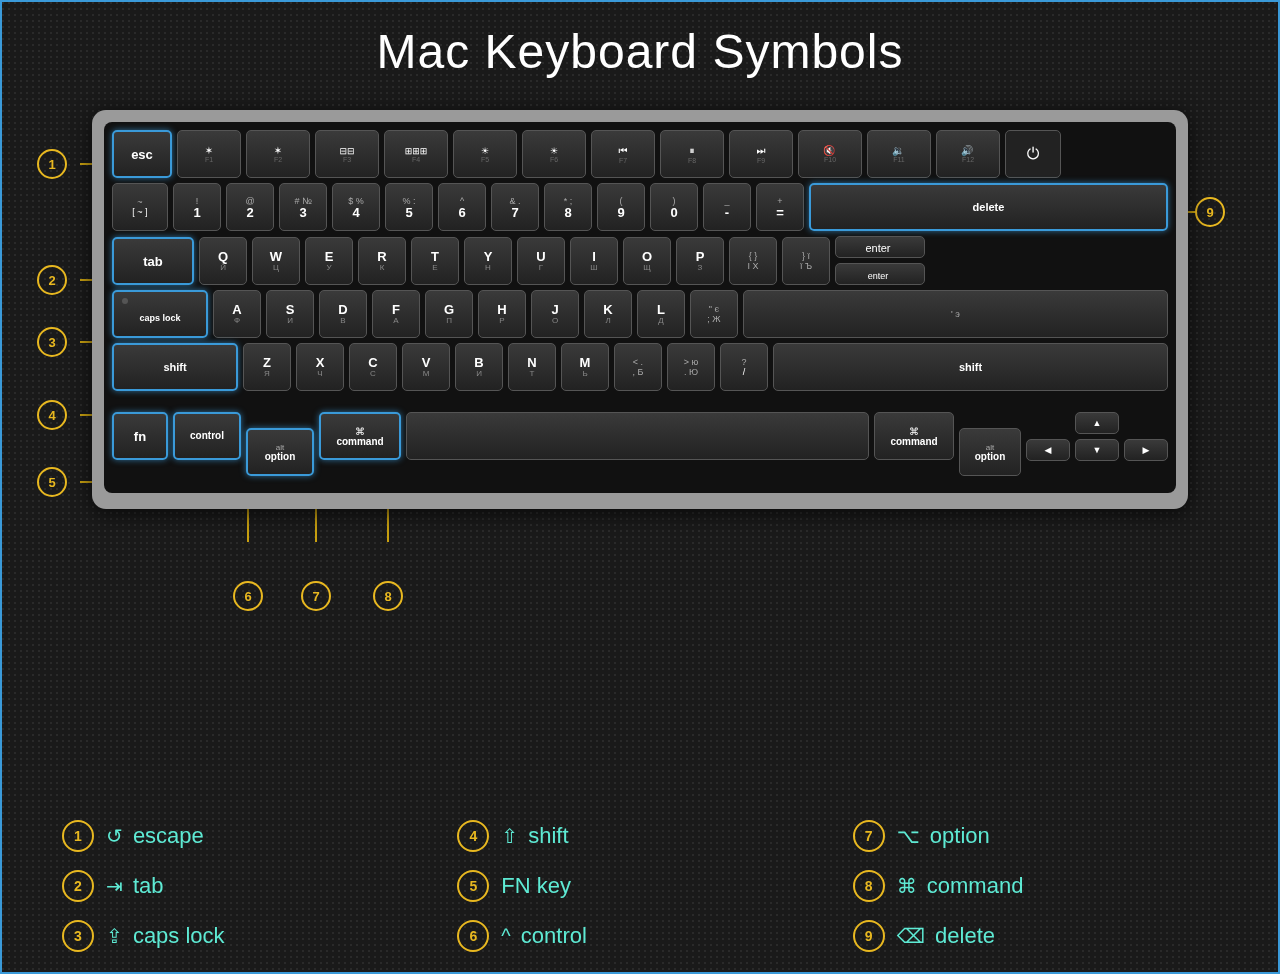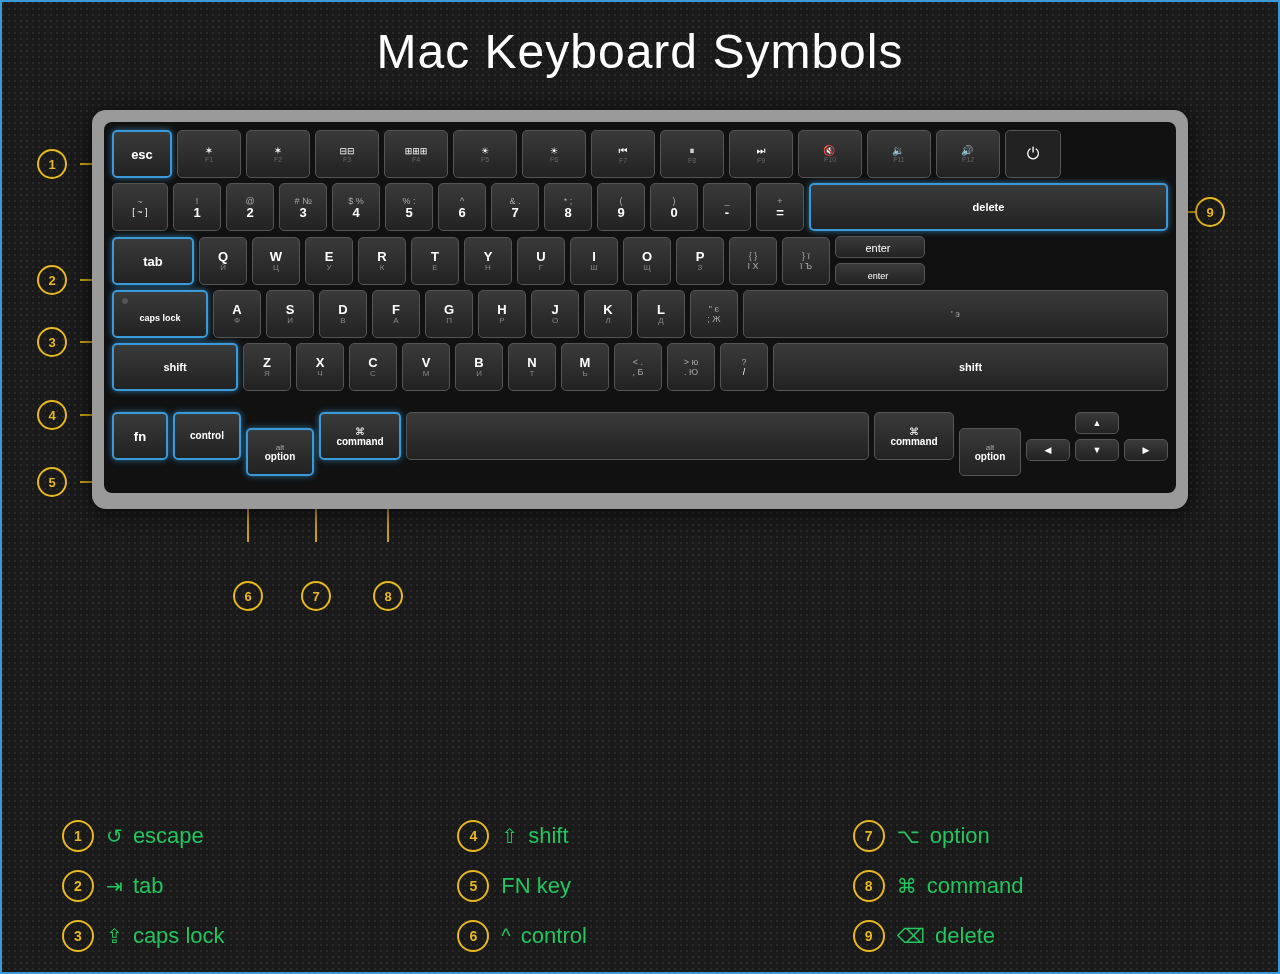--- a/index.html
+++ b/index.html
@@ -101,21 +101,21 @@
       color: #e8b820;
       display: flex;
       align-items: center;
       justify-content: center;
       font-size: 14px;
       font-weight: bold;
       flex-shrink: 0;
     }
 
     .legend-text {
-      color: #22c55e;
+      color: #5eead4;
       font-size: 22px;
       font-weight: 300;
     }
 
     .legend-icon {
       font-size: 20px;
       margin-right: 4px;
     }
 
     svg.annotations-svg {

